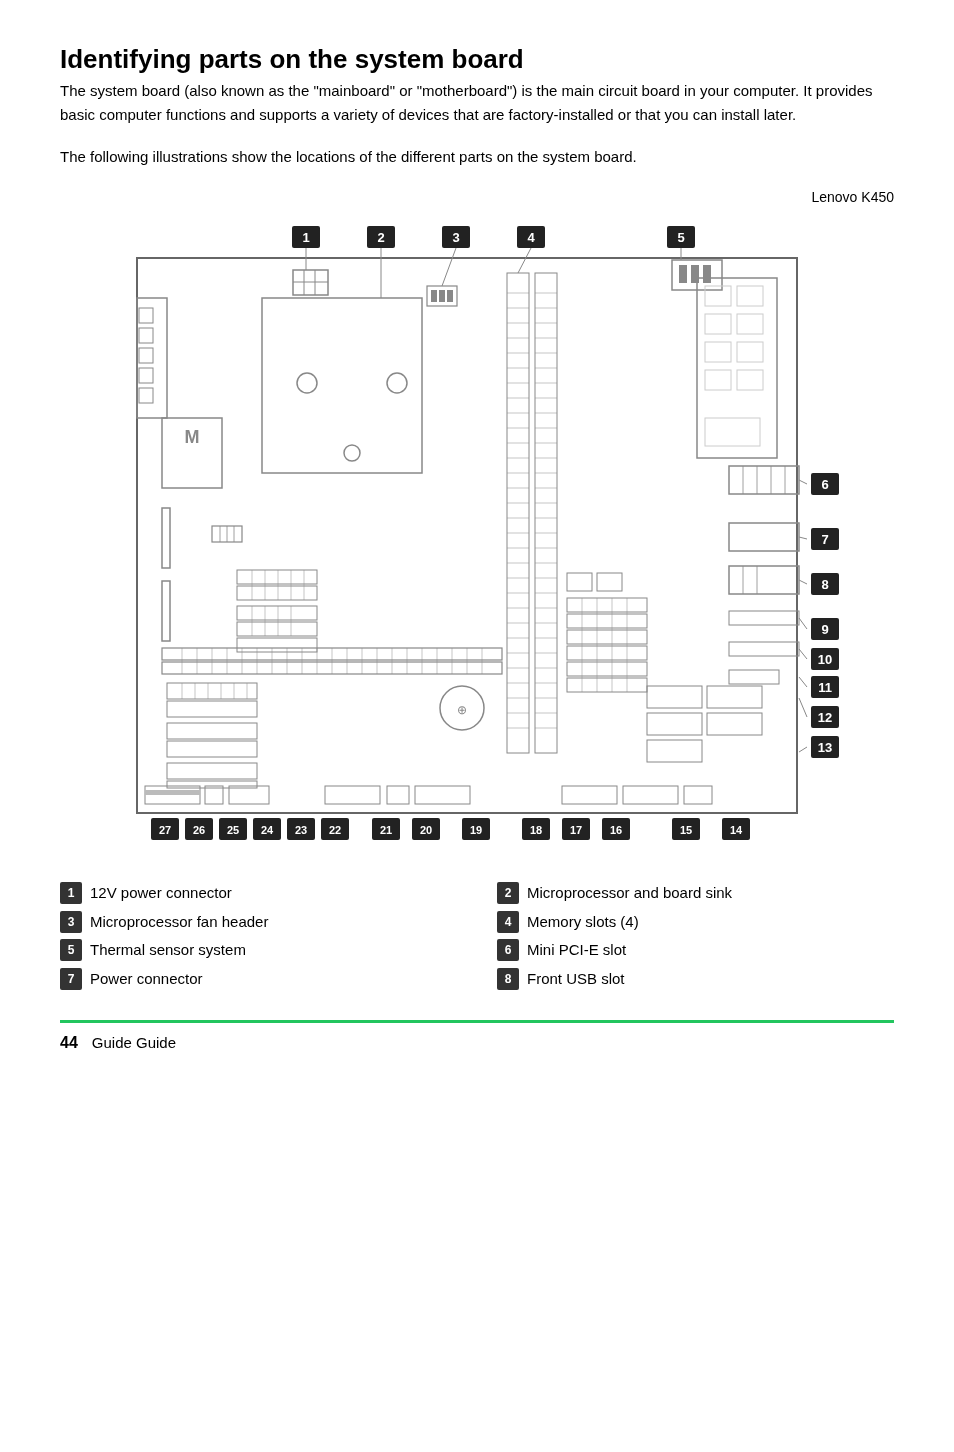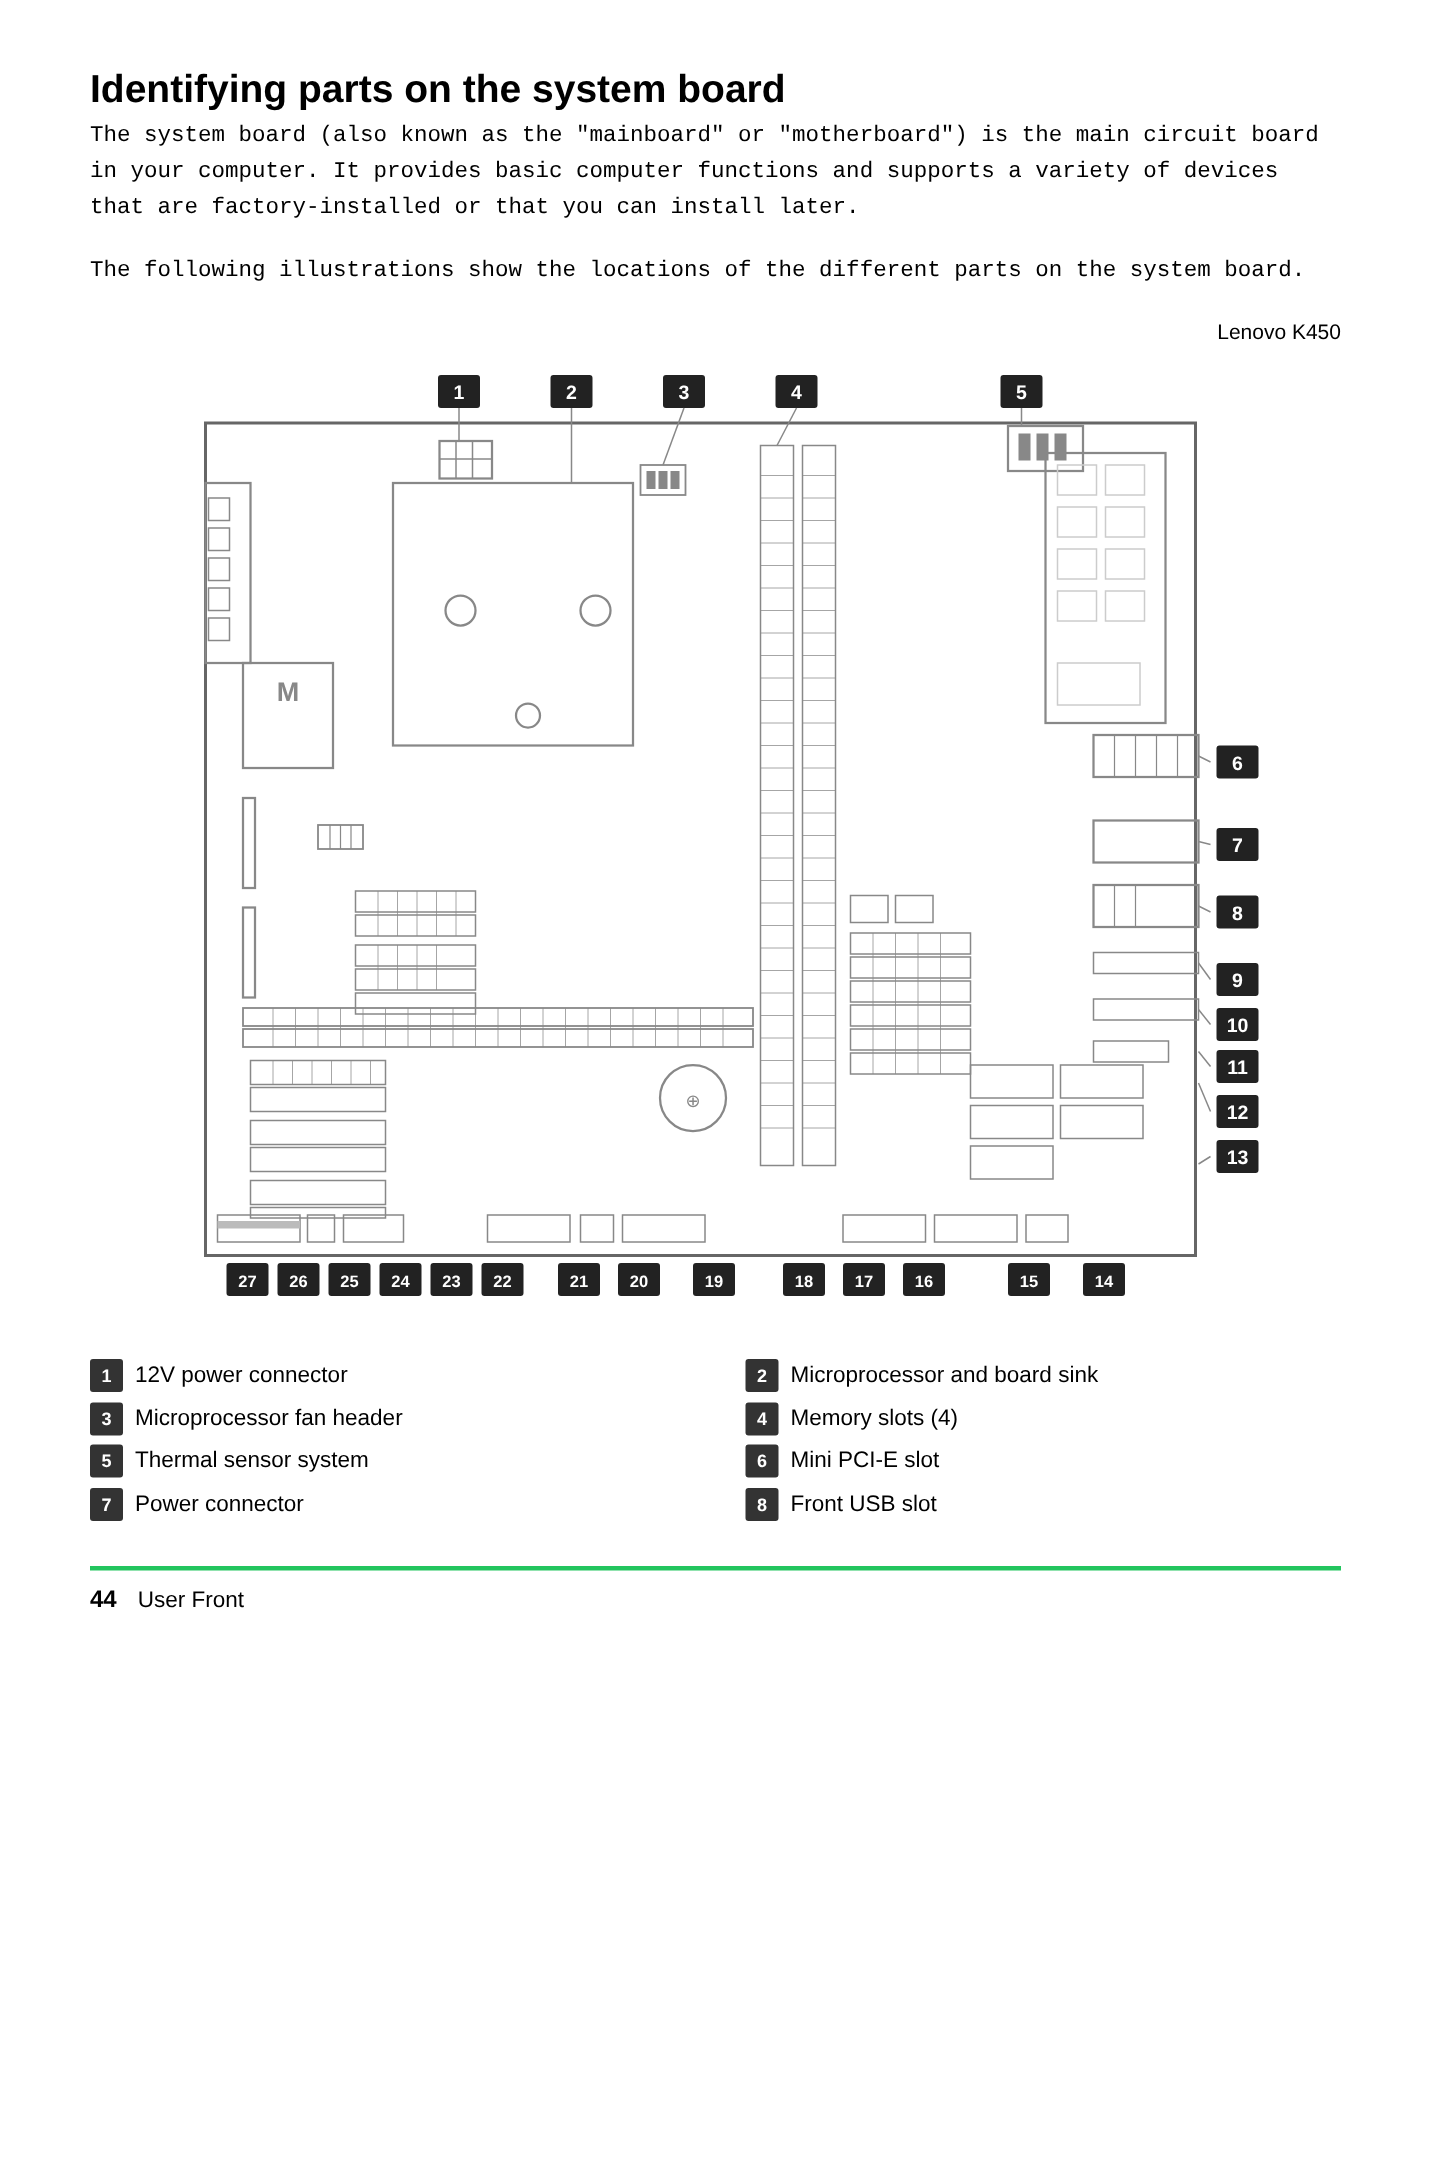--- a/index.html
+++ b/index.html
@@ -14,21 +14,20 @@
       line-height: 1.5;
     }
     .page-title {
       font-size: 26px;
       font-weight: bold;
     }
     .intro-text {
       font-size: 15px;
       line-height: 1.6;
       margin-bottom: 18px;
-      font-family: Liberation Mono, monospace;
     }
     .diagram-caption {
       text-align: right;
       font-size: 14px;
       margin-bottom: 10px;
       margin-top: 10px;
     }
     .diagram-container {
       position: relative;
       width: 740px;
@@ -420,14 +419,14 @@
     <div class="parts-list-item">
       <span class="part-num-badge">8</span>
       <span>Front USB slot</span>
     </div>
   </div>
 
 <div style="height: 30px;"></div>
 
 <div style="border-top: 3px solid #22c55e; padding-top: 8px; display: flex; align-items: center; gap: 14px;">
   <span class="page-num">44</span>
-  <span>User Front</span>
+  <span>Guide Guide</span>
 </div>
 
 </body></html>

